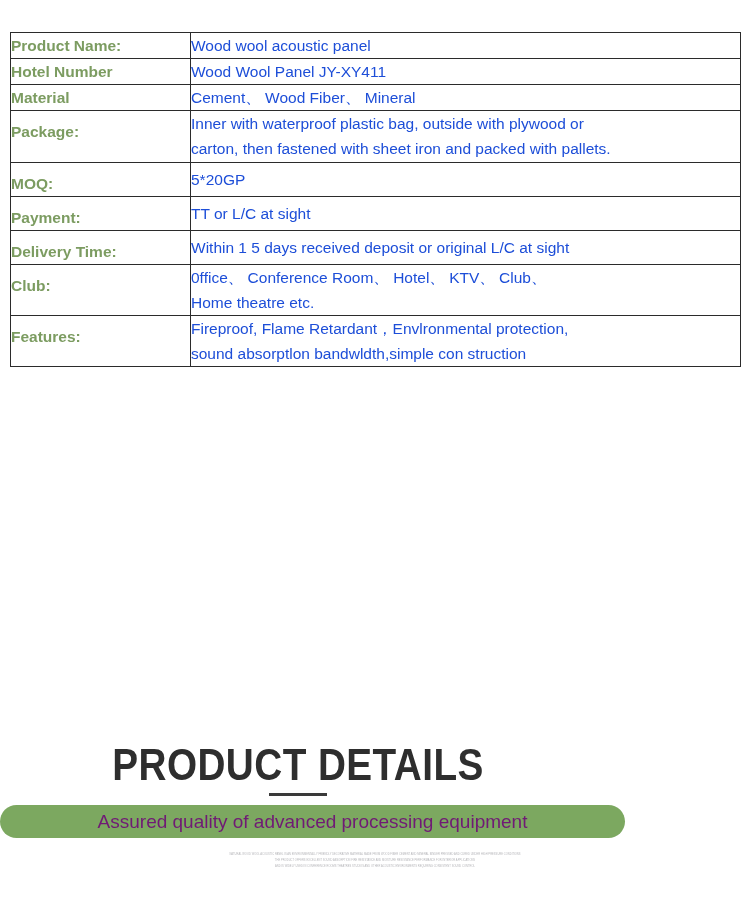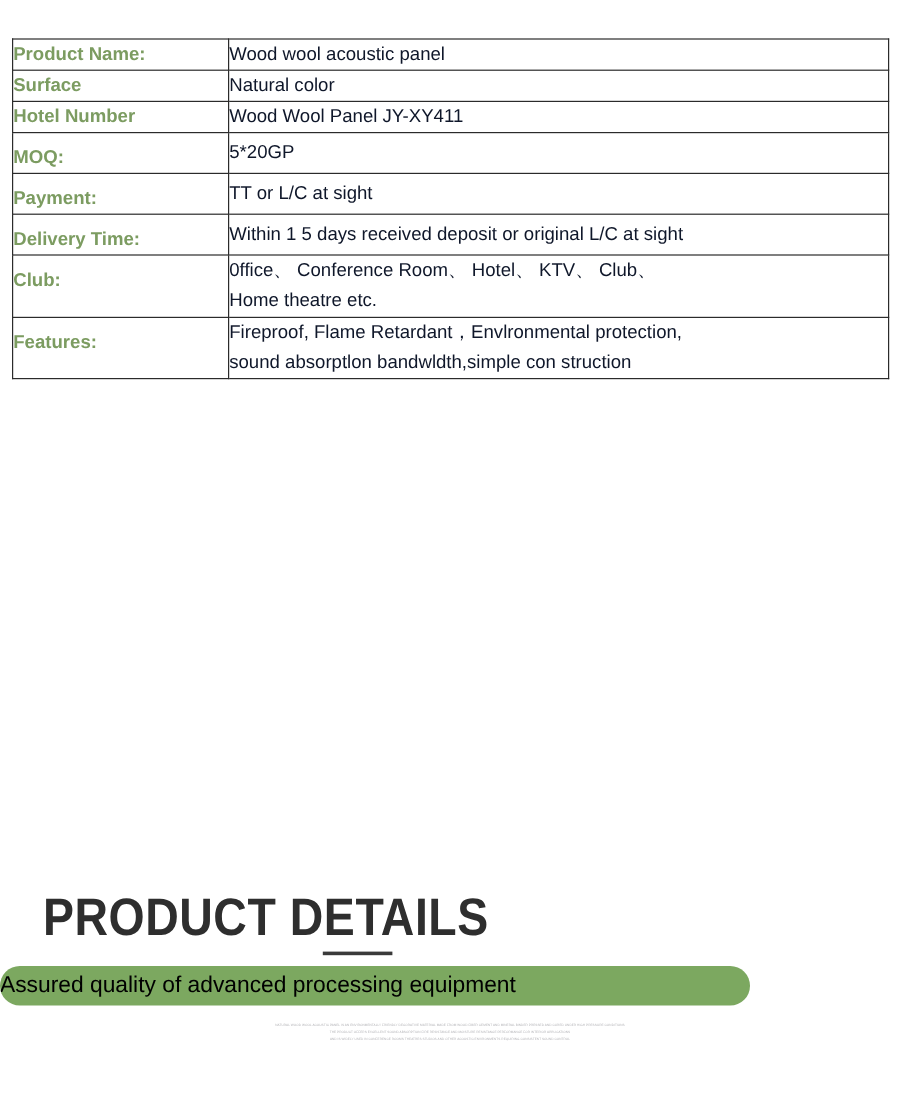--- a/index.html
+++ b/index.html
@@ -42,34 +42,34 @@
     color: #7c9c61;
     font-weight: bold;
     font-size: 15.5px;
     line-height: 1.55;
     vertical-align: middle;
   }
   .label-cell.top-align { vertical-align: top; padding-top: 9px; }
 
   .value-cell {
     padding: 6px 6px 6px 11px;
-    color: #0f172a;
+    color: #1d4ed8;
     font-size: 15.5px;
     line-height: 1.62;
     vertical-align: middle;
   }
   .value-cell .vline { display: block; white-space: nowrap; }
 
   
   .details-block {
     position: absolute;
     left: 0;
     top: 742px;
     width: 596px;
-    text-align: left;
+    text-align: center;
   }
   .details-title {
     font-family: "Liberation Sans", sans-serif;
     font-weight: bold;
     font-size: 44px;
     letter-spacing: 0.5px;
     color: #2e2e2e;
     line-height: 1.04;
     transform: scaleX(0.88);
     transform-origin: center;
@@ -80,21 +80,21 @@
     height: 3px;
     background: #3a3a3a;
     margin: 5px auto 0 auto;
   }
   .green-banner {
     margin: 9px auto 0 auto;
     width: 625px;
     height: 33px;
     background: #7ca860;
     border-radius: 17px;
-    color: #000000;
+    color: #701a75;
     font-size: 19px;
     line-height: 33px;
     white-space: nowrap;
     overflow: hidden;
   }
 
   
   .microtext {
     position: absolute;
     left: 0;
@@ -122,38 +122,45 @@
     </colgroup>
     <tbody>
 
       <tr>
         <td class="label-cell">Product Name:</td>
         <td class="value-cell">
           <span class="vline">Wood wool acoustic panel</span>
         </td>
       </tr>
 
-      <tr>
-        <td class="label-cell">Surface</td>
-        <td class="value-cell">
-          <span class="vline">Natural color</span>
-        </td>
-      </tr>
 
       <tr>
         <td class="label-cell">
           <span class="vline">Hotel</span>
           <span class="vline">Number</span>
         </td>
         <td class="value-cell">
           <span class="vline">Wood Wool Panel JY-XY411</span>
         </td>
       </tr>
 
-
+      <tr>
+        <td class="label-cell">Material</td>
+        <td class="value-cell">
+          <span class="vline">Cement、 Wood Fiber、 Mineral</span>
+        </td>
+      </tr>
+
+      <tr>
+        <td class="label-cell top-align">Package:</td>
+        <td class="value-cell">
+          <span class="vline">Inner with waterproof plastic bag, outside with plywood or</span>
+          <span class="vline">carton, then fastened with sheet iron and packed with pallets.</span>
+        </td>
+      </tr>
 
       <tr>
         <td class="label-cell top-align">MOQ:</td>
         <td class="value-cell">
           <span class="vline">5*20GP</span>
         </td>
       </tr>
 
       <tr>
         <td class="label-cell top-align">Payment:</td>

